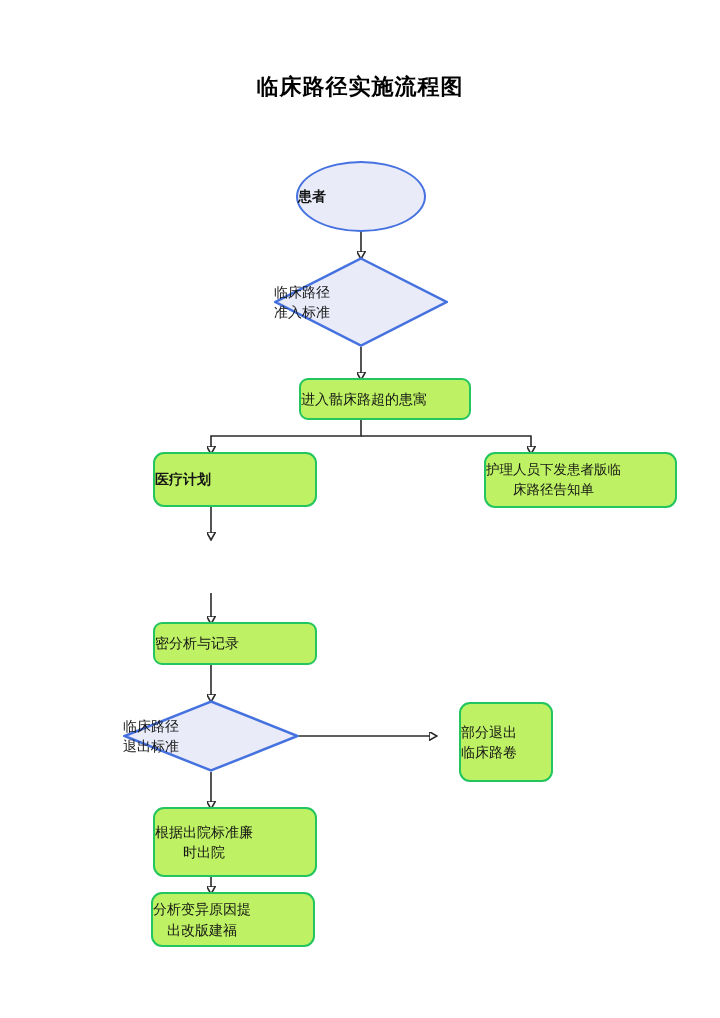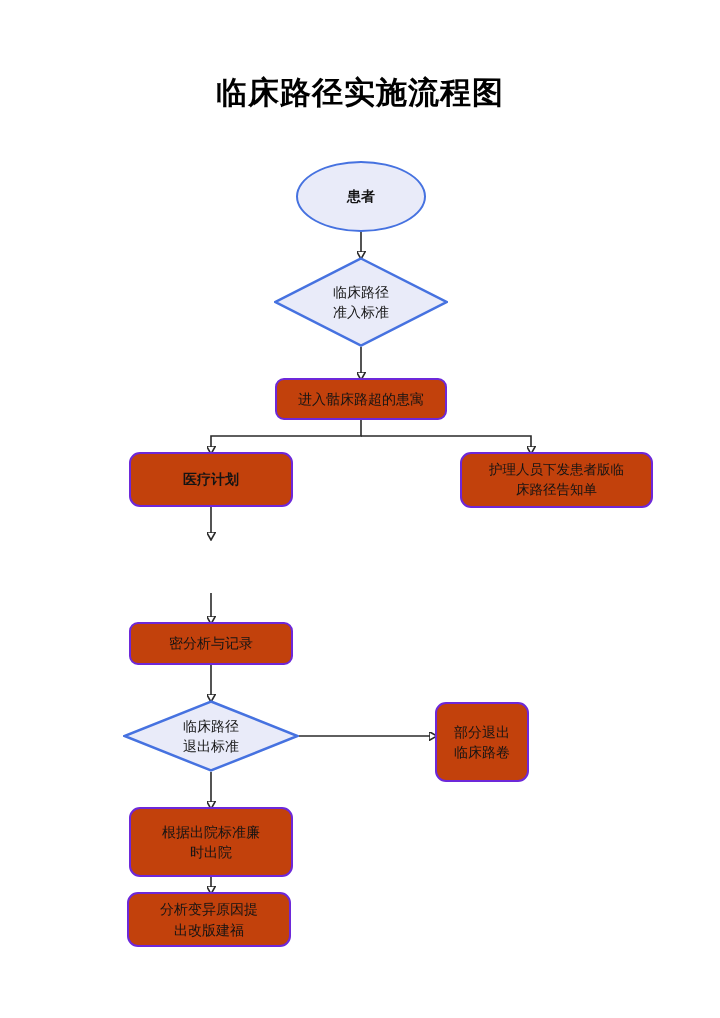--- a/index.html
+++ b/index.html
@@ -10,41 +10,42 @@
     background: #ffffff;
     overflow: hidden;
     font-family: "Liberation Sans", "DejaVu Sans", sans-serif;
   }
   .title {
     position: absolute;
     top: 72px;
     left: 0;
     width: 100%;
     text-align: center;
-    font-size: 31px;
+    font-size: 22px;
     font-weight: 900;
     letter-spacing: 1px;
     color: #000000;
   }
   .node {
     position: absolute;
     display: flex;
     align-items: center;
-    justify-content: center;
+    justify-content: flex-start;
     text-align: center;
     box-sizing: border-box;
     color: #141414;
     font-size: 14px;
     line-height: 1.45;
   }
   .node .label { white-space: pre-line; }
   .rect {
-    background: #c2410c;
-    border: 2px solid #6d28d9;
+    background: #bef264;
+    border: 2px solid #22c55e;
     border-radius: 9px;
+    margin-left: 24px;
   }
   .rect-lg { border-radius: 11px; }
   .ellipse {
     background: #e9ebf9;
     border: 2.5px solid #4672e0;
     border-radius: 50%;
     font-weight: 700;
   }
   .diamond { background: transparent; }
   .diamond svg { position: absolute; left: 0; top: 0; }

